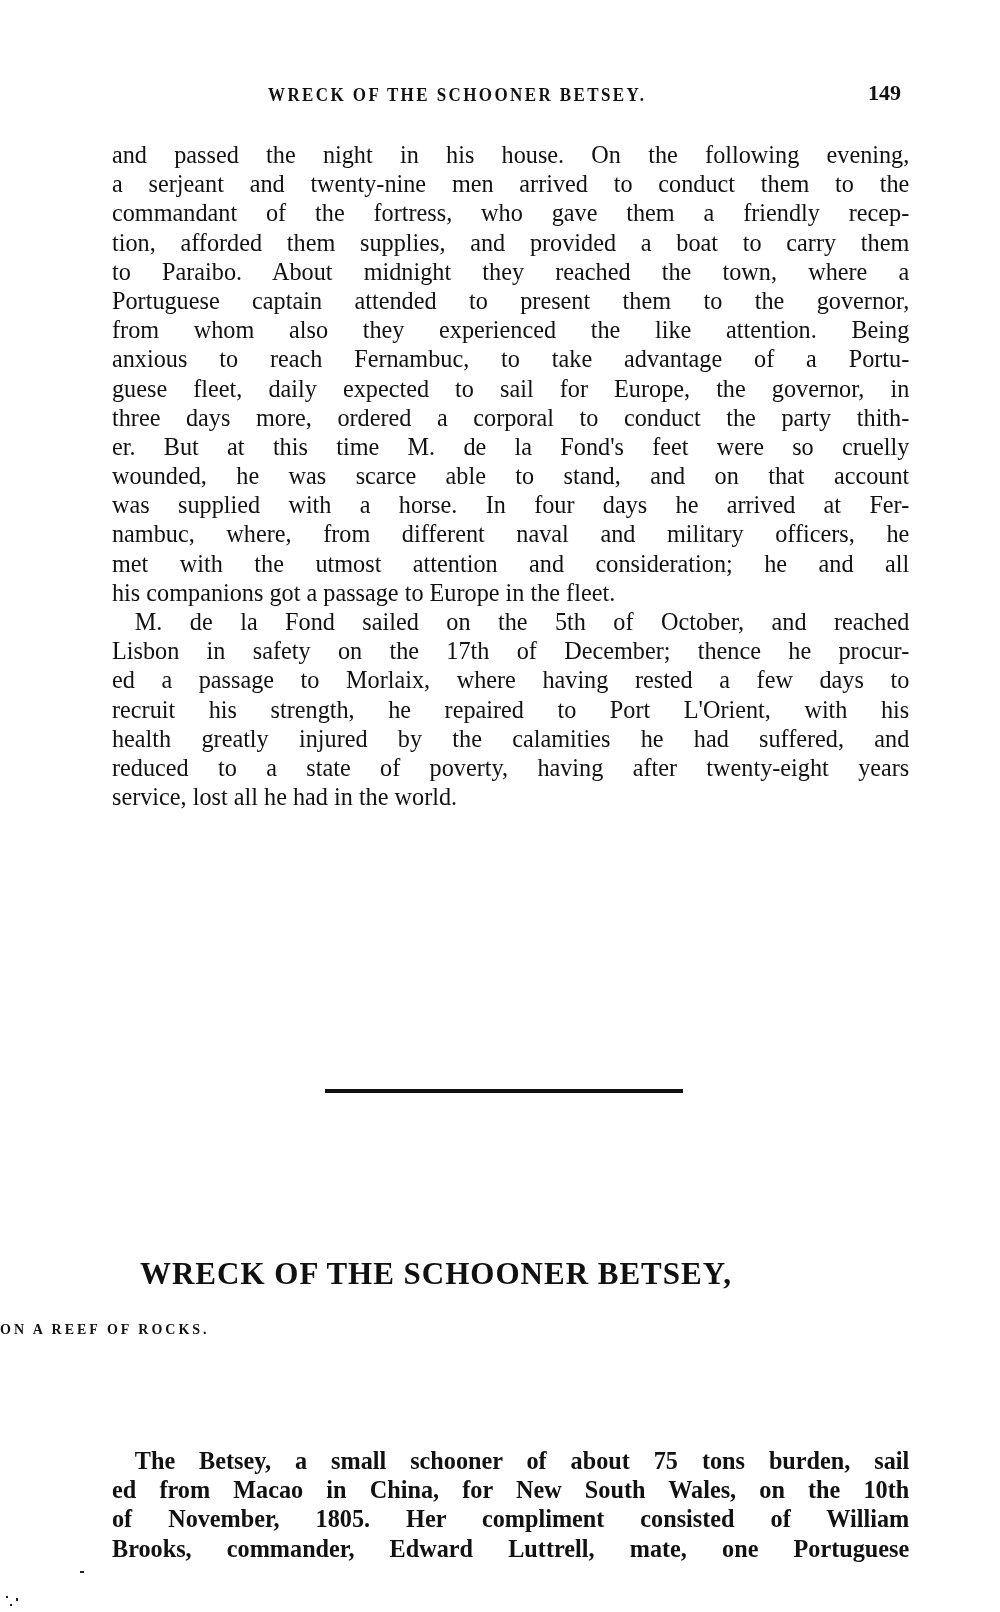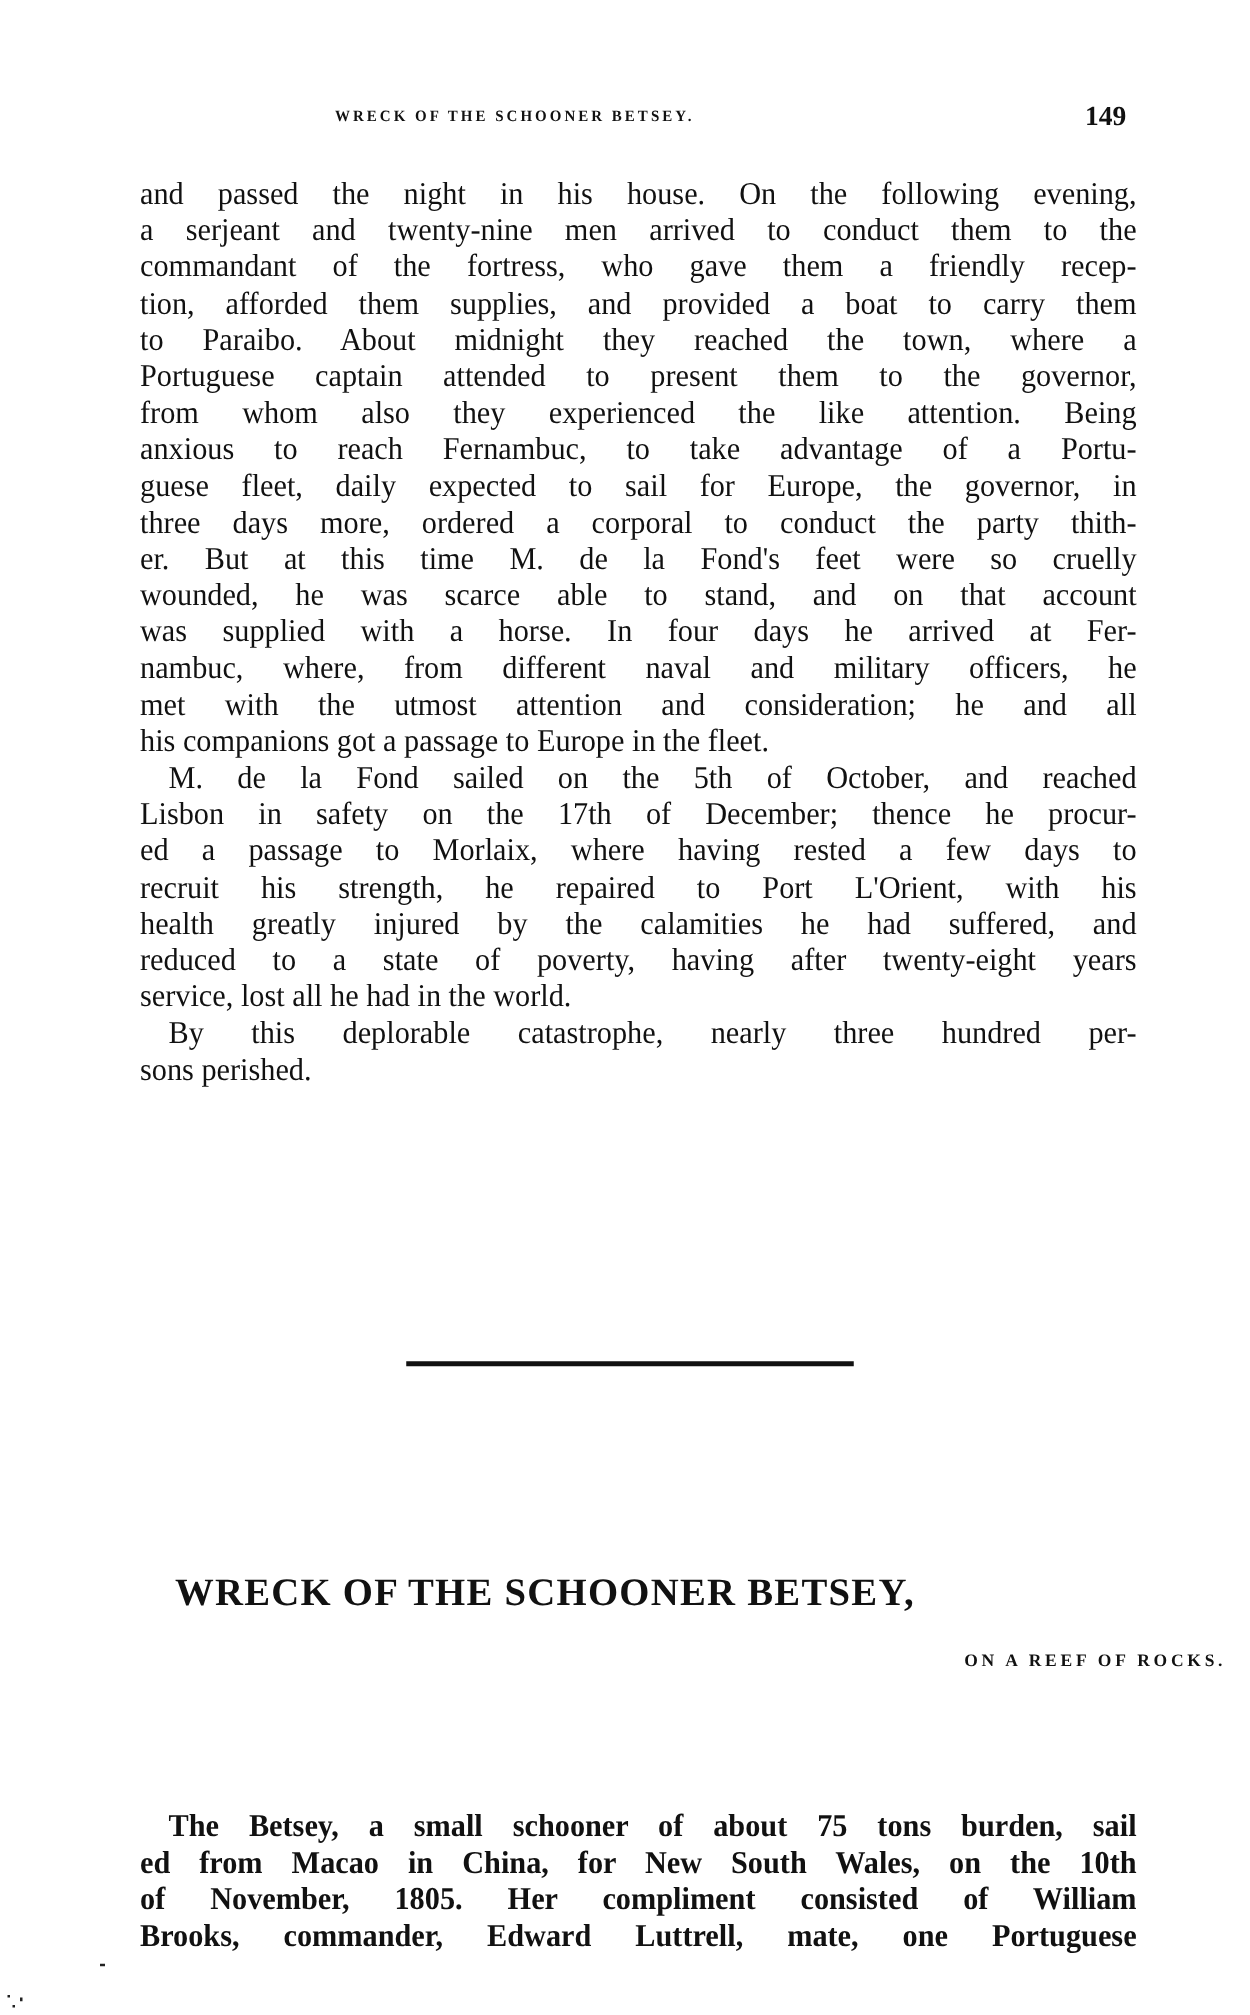--- a/index.html
+++ b/index.html
@@ -1,30 +1,30 @@
 <!DOCTYPE html>
 <html><head>
 <meta charset="utf-8">
 <style>
   html, body { margin: 0; padding: 0; background: #ffffff; }
   body { width: 1000px; height: 1612px; position: relative; overflow: hidden;
          font-family: "Liberation Serif", "DejaVu Serif", serif; color: #111; }
-  .running-head { position: absolute; top: 86px; left: 268px; font-size: 12px; font-weight: bold;
+  .running-head { position: absolute; top: 86px; left: 268px; font-size: 17px; font-weight: bold;
                   letter-spacing: 2.4px; transform: scaleY(1.05); }
   .page-number { position: absolute; top: 80px; left: 868px; font-size: 22px; font-weight: bold; }
   .text-block { position: absolute; left: 95px; width: 797px; margin-left: 17px; }
   .line { display: block; height: 29.2px; line-height: 29.2px; font-size: 25.5px;
           text-align: justify; text-align-last: justify; white-space: nowrap;
           transform: scaleX(0.95); transform-origin: left; width: 105.3%; }
   .line.last { text-align-last: left; }
   .line.indent { padding-left: 24px; box-sizing: border-box; }
   .rule { position: absolute; top: 1089px; left: 325px; width: 358px; height: 4px; background: #111; }
   .chapter-title { position: absolute; top: 1256px; left: 0; width: 872px; text-align: center;
                    font-size: 31px; font-weight: bold; letter-spacing: 1px; }
-  .chapter-subtitle { position: absolute; top: 1322px; left: 0; width: 981px; text-align: right;
+  .chapter-subtitle { position: absolute; top: 1322px; left: 0; width: 981px; text-align: left;
                       font-size: 14px; font-weight: bold; letter-spacing: 3px; }
   .bold-block .line { font-weight: bold; }
   .mark { position: absolute; background: #222; }
 </style>
 </head>
 <body>
 
 <div class="running-head">WRECK OF THE SCHOONER BETSEY.</div>
 <div class="page-number">149</div>
 
@@ -49,24 +49,20 @@
   </div>
   <div>
     <span class="line indent">M. de la Fond sailed on the 5th of October, and reached</span>
     <span class="line">Lisbon in safety on the 17th of December; thence he procur-</span>
     <span class="line">ed a passage to Morlaix, where having rested a few days to</span>
     <span class="line">recruit his strength, he repaired to Port L'Orient, with his</span>
     <span class="line">health greatly injured by the calamities he had suffered, and</span>
     <span class="line">reduced to a state of poverty, having after twenty-eight years</span>
     <span class="line last">service, lost all he had in the world.</span>
   </div>
-  <div>
-    <span class="line indent">By this deplorable catastrophe, nearly three hundred per-</span>
-    <span class="line last">sons perished.</span>
-  </div>
 </div>
 
 <div class="rule"></div>
 
 <div class="chapter-title">WRECK OF THE SCHOONER BETSEY,</div>
 <div class="chapter-subtitle">ON A REEF OF ROCKS.</div>
 
 <div class="text-block bold-block" style="top:1446px;">
   <div>
     <span class="line indent">The Betsey, a small schooner of about 75 tons burden, sail</span>

